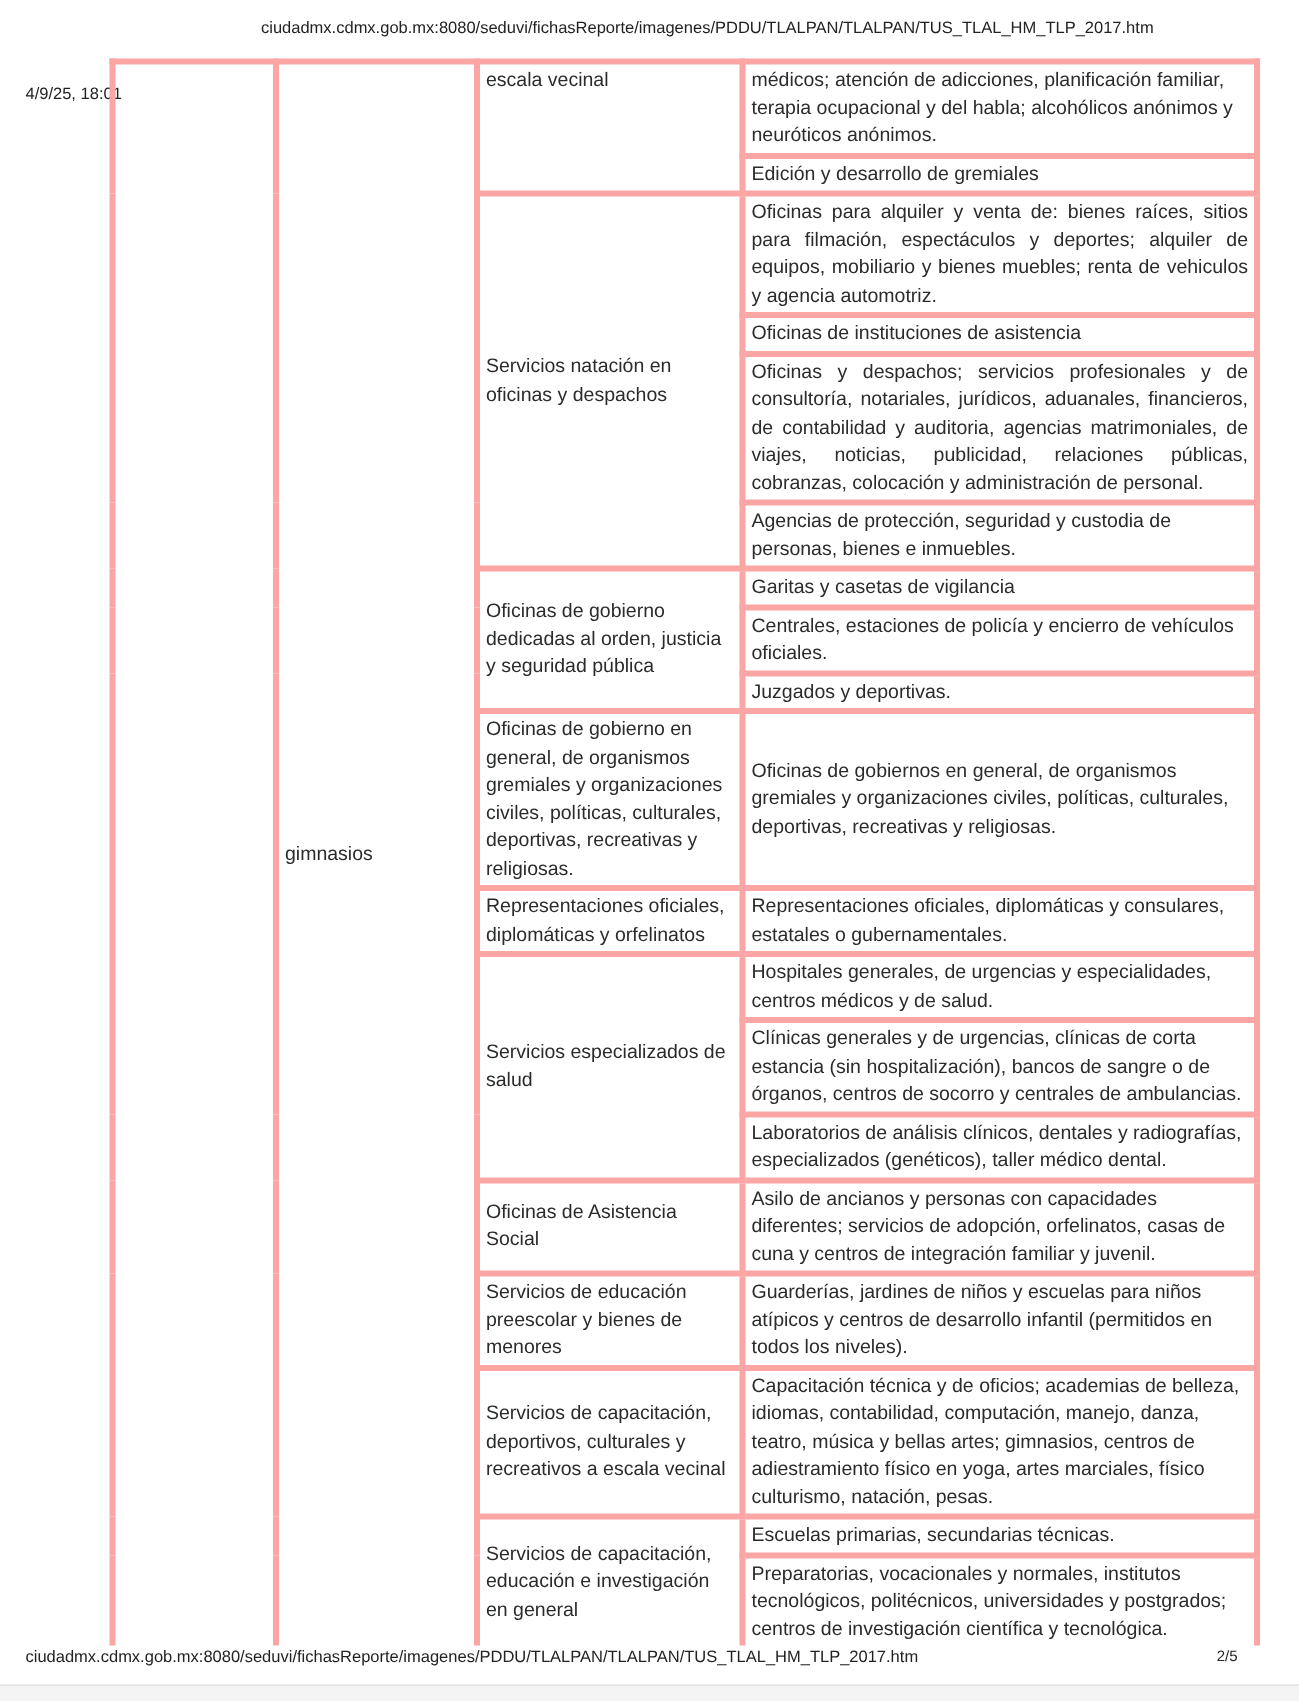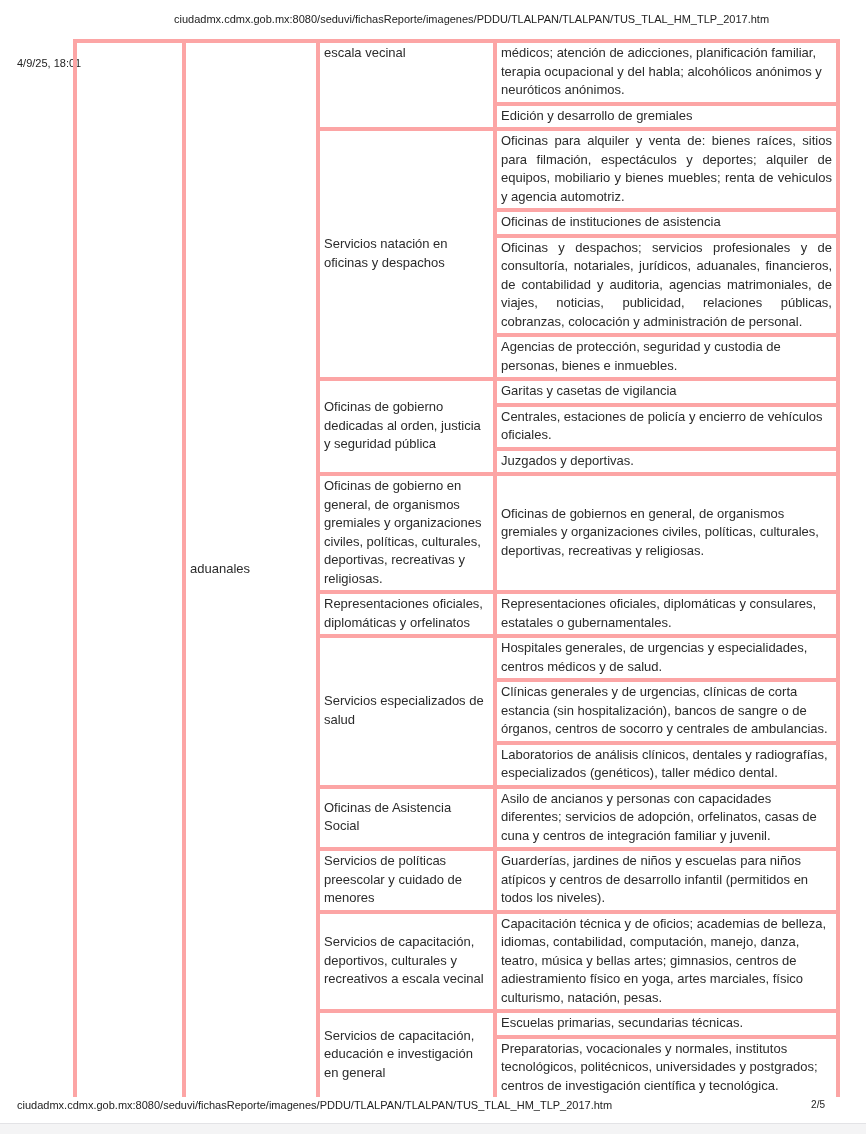--- a/index.html
+++ b/index.html
@@ -59,21 +59,21 @@
 </head>
 <body>
 
 <div class="hdr-date">4/9/25, 18:01</div>
 <div class="hdr-url">ciudadmx.cdmx.gob.mx:8080/seduvi/fichasReporte/imagenes/PDDU/TLALPAN/TLALPAN/TUS_TLAL_HM_TLP_2017.htm</div>
 
 <table class="uses">
   <tbody>
       <tr>
     <td class="c0 no-bb" rowspan="19"></td>
-    <td class="c1 no-bb" rowspan="19">aduanales</td>
+    <td class="c1 no-bb" rowspan="19">gimnasios</td>
     <td class="c2 vtop" rowspan="2">escala vecinal</td>
     <td class="c3">médicos; atención de adicciones, planificación familiar, terapia ocupacional y del habla; alcohólicos anónimos y neuróticos anónimos.</td>
   </tr>
   <tr>
     <td class="c3">Edición y desarrollo de gremiales</td>
   </tr>
   <tr>
     <td class="c2" rowspan="4">Servicios natación en oficinas y despachos</td>
     <td class="c3 justify">Oficinas para alquiler y venta de: bienes raíces, sitios para filmación, espectáculos y deportes; alquiler de equipos, mobiliario y bienes muebles; renta de vehiculos y agencia automotriz.</td>
   </tr>
@@ -112,21 +112,21 @@
     <td class="c3">Clínicas generales y de urgencias, clínicas de corta estancia (sin hospitalización), bancos de sangre o de órganos, centros de socorro y centrales de ambulancias.</td>
   </tr>
   <tr>
     <td class="c3">Laboratorios de análisis clínicos, dentales y radiografías, especializados (genéticos), taller médico dental.</td>
   </tr>
   <tr>
     <td class="c2">Oficinas de Asistencia Social</td>
     <td class="c3">Asilo de ancianos y personas con capacidades diferentes; servicios de adopción, orfelinatos, casas de cuna y centros de integración familiar y juvenil.</td>
   </tr>
   <tr>
-    <td class="c2">Servicios de políticas preescolar y cuidado de menores</td>
+    <td class="c2">Servicios de educación preescolar y bienes de menores</td>
     <td class="c3">Guarderías, jardines de niños y escuelas para niños atípicos y centros de desarrollo infantil (permitidos en todos los niveles).</td>
   </tr>
   <tr>
     <td class="c2">Servicios de capacitación, deportivos, culturales y recreativos a escala vecinal</td>
     <td class="c3">Capacitación técnica y de oficios; academias de belleza, idiomas, contabilidad, computación, manejo, danza, teatro, música y bellas artes; gimnasios, centros de adiestramiento físico en yoga, artes marciales, físico culturismo, natación, pesas.</td>
   </tr>
   <tr>
     <td class="c2 no-bb" rowspan="2">Servicios de capacitación, educación e investigación en general</td>
     <td class="c3">Escuelas primarias, secundarias técnicas.</td>
   </tr>

